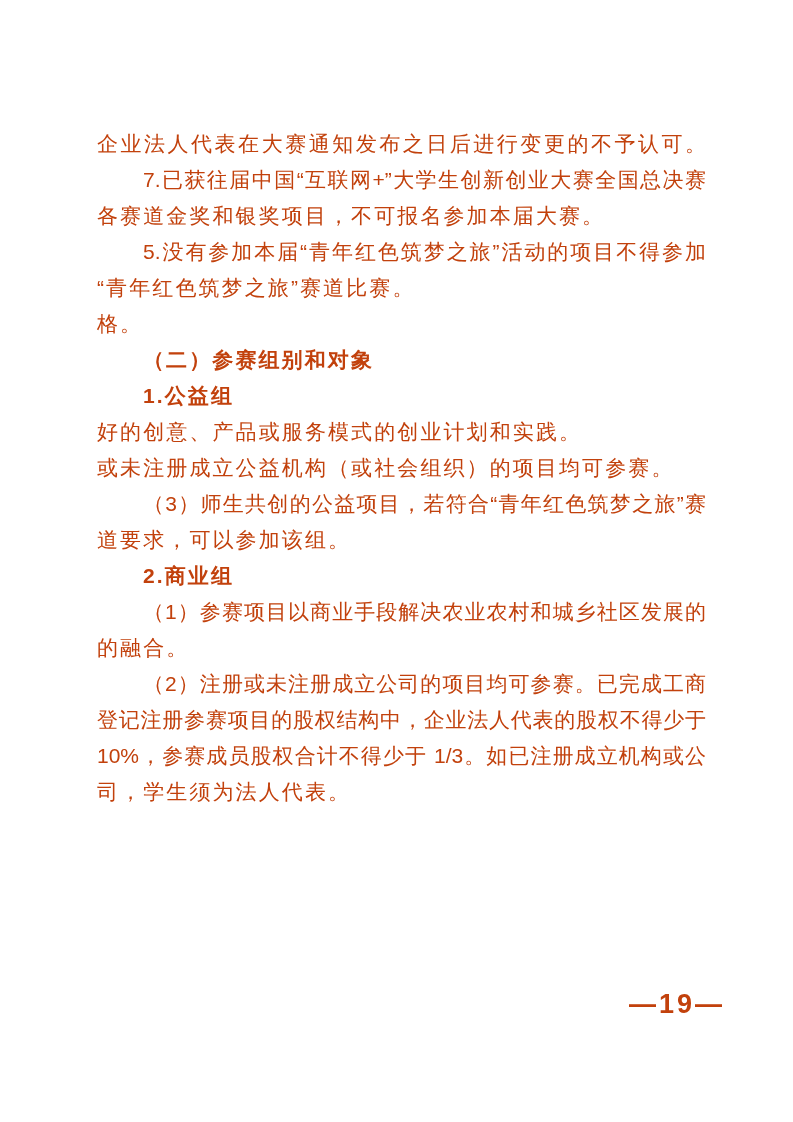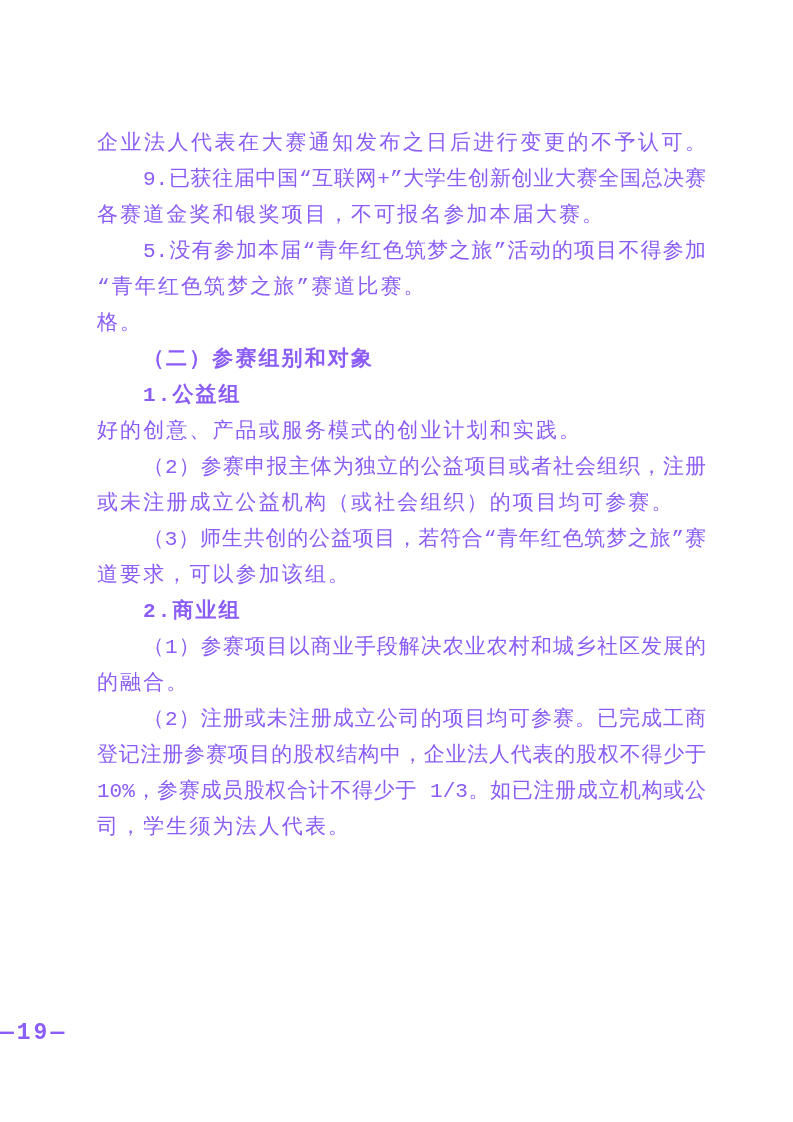--- a/index.html
+++ b/index.html
@@ -5,22 +5,22 @@
   html, body {
     margin: 0;
     padding: 0;
     background: #ffffff;
   }
   .page {
     position: relative;
     width: 725px;
     height: 1122px;
     background: #ffffff;
-    font-family: Liberation Mono, monospace;
-    color: #8b5cf6;
+    font-family: Liberation Sans, sans-serif;
+    color: #c2410c;
     overflow: hidden;
   }
   .content {
     position: absolute;
     left: 97px;
     top: 126px;
     width: 609px;
   }
   .line {
     font-size: 21px;
@@ -41,43 +41,41 @@
   }
   
   .i { text-indent: 46px; text-align: right; }
   
   .b { font-weight: bold; }
   .footer {
     position: absolute;
     left: 0;
     top: 992px;
     width: 100%;
-    text-align: left;
-    font-size: 23px;
+    text-align: right;
+    font-size: 27px;
     line-height: 24px;
     font-weight: bold;
     letter-spacing: 3px;
-    margin-top: 29px;
   }
 </style>
 </head>
 <body>
 
 <div class="page">
   <div class="content">
     <div class="line j">企业法人代表在大赛通知发布之日后进行变更的不予认可。</div>
-    <div class="line j i">9.已获往届中国“互联网+”大学生创新创业大赛全国总决赛</div>
+    <div class="line j i">7.已获往届中国“互联网+”大学生创新创业大赛全国总决赛</div>
     <div class="line s">各赛道金奖和银奖项目，不可报名参加本届大赛。</div>
     <div class="line j i">5.没有参加本届“青年红色筑梦之旅”活动的项目不得参加</div>
     <div class="line s">“青年红色筑梦之旅”赛道比赛。</div>
     <div class="line s">格。</div>
     <div class="line s i b">（二）参赛组别和对象</div>
     <div class="line s i b">1.公益组</div>
     <div class="line s">好的创意、产品或服务模式的创业计划和实践。</div>
-    <div class="line j i">（2）参赛申报主体为独立的公益项目或者社会组织，注册</div>
     <div class="line s">或未注册成立公益机构（或社会组织）的项目均可参赛。</div>
     <div class="line j i">（3）师生共创的公益项目，若符合“青年红色筑梦之旅”赛</div>
     <div class="line s">道要求，可以参加该组。</div>
     <div class="line s i b">2.商业组</div>
     <div class="line j i">（1）参赛项目以商业手段解决农业农村和城乡社区发展的</div>
     <div class="line s">的融合。</div>
     <div class="line j i">（2）注册或未注册成立公司的项目均可参赛。已完成工商</div>
     <div class="line j">登记注册参赛项目的股权结构中，企业法人代表的股权不得少于</div>
     <div class="line j">10%，参赛成员股权合计不得少于 1/3。如已注册成立机构或公</div>
     <div class="line s">司，学生须为法人代表。</div>

